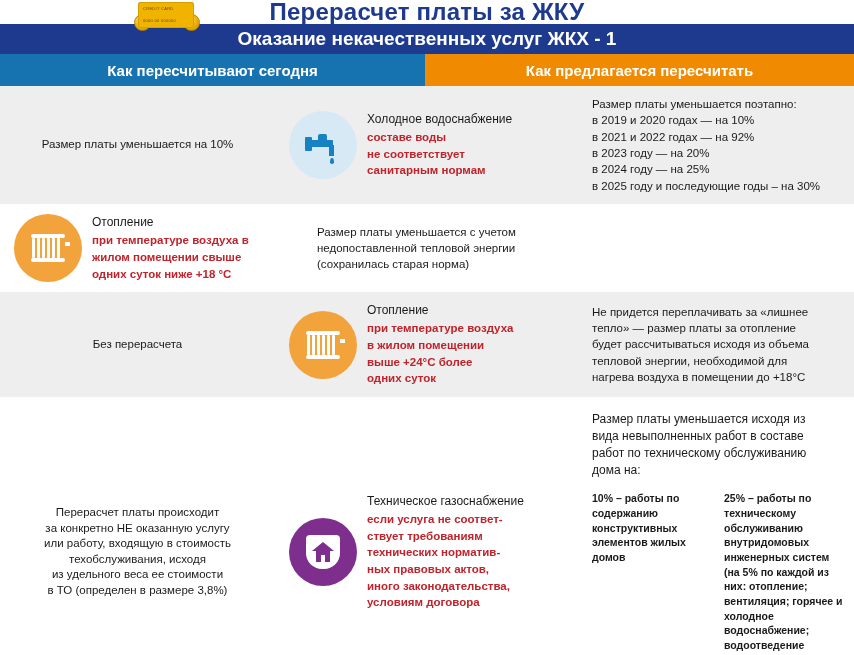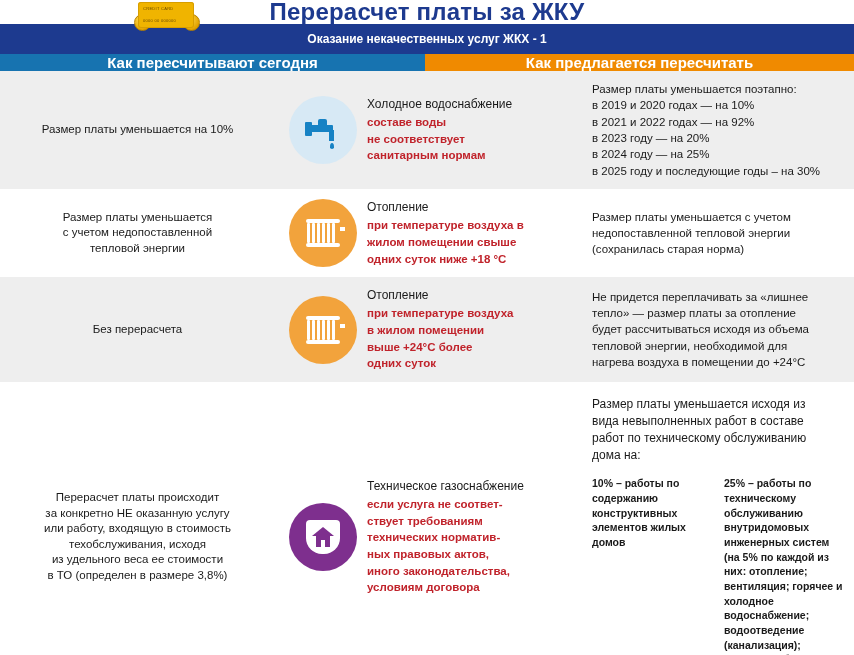--- a/index.html
+++ b/index.html
@@ -68,27 +68,27 @@
   .logo-badge .coin.c2 { left: 49px; top: 16px; }
 
   
   .subtitle-bar {
     height: 30px;
     background: #1d3a8f;
     color: #ffffff;
     display: flex;
     align-items: center;
     justify-content: center;
-    font-size: 12px;
+    font-size: 19px;
     font-weight: bold;
   }
 
   
   .col-head-row {
-    height: 17px;
+    height: 32px;
     display: flex;
   }
   .col-head {
     display: flex;
     align-items: center;
     justify-content: center;
     color: #ffffff;
     font-size: 15px;
     font-weight: bold;
     height: 100%;
@@ -278,25 +278,20 @@
           <span class="line">в 2019 и 2020 годах — на 10%</span>
           <span class="line">в 2021 и 2022 годах — на 92%</span>
           <span class="line">в 2023 году — на 20%</span>
           <span class="line">в 2024 году — на 25%</span>
           <span class="line">в 2025 году и последующие годы – на 30%</span>
         </div>
       </div>
     </div>
 
     <div class="row r2">
-      <div class="cell today">
-        <span style="white-space: pre-line;">Размер платы уменьшается
-с учетом недопоставленной
-тепловой энергии</span>
-      </div>
       <div class="cell mid">
         <div class="icon-circle orange">
           <div class="ic-inner">
             <div class="rad">
               <div class="top-bar"></div>
               <div class="fins">
                   <i></i>
                   <i></i>
                   <i></i>
                   <i></i>
@@ -353,21 +348,21 @@
 выше +24°С более
 одних суток</div>
         </div>
       </div>
       <div class="cell proposal">
         <div class="prop-text">
           <span class="line">Не придется переплачивать за «лишнее</span>
           <span class="line">тепло» — размер платы за отопление</span>
           <span class="line">будет рассчитываться исходя из объема</span>
           <span class="line">тепловой энергии, необходимой для</span>
-          <span class="line">нагрева воздуха в помещении до +24°С</span>
+          <span class="line">нагрева воздуха в помещении до +18°С</span>
         </div>
       </div>
     </div>
 
     <div class="row r4" style="min-height: 260px;">
       <div class="cell today">
         <span style="white-space: pre-line;">Перерасчет платы происходит
 за конкретно НЕ оказанную услугу
 или работу, входящую в стоимость
 техобслуживания, исходя

